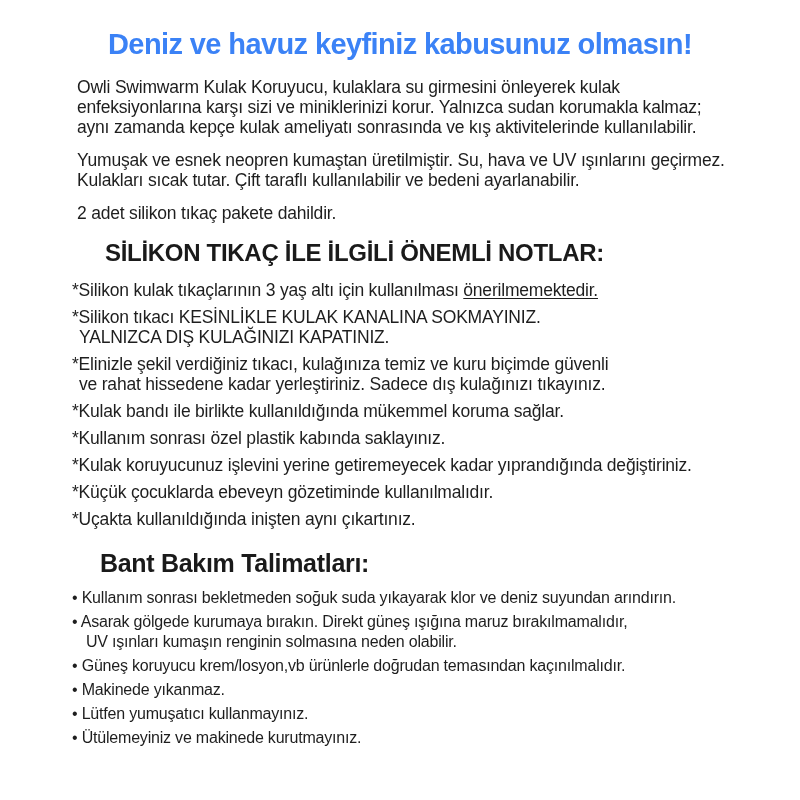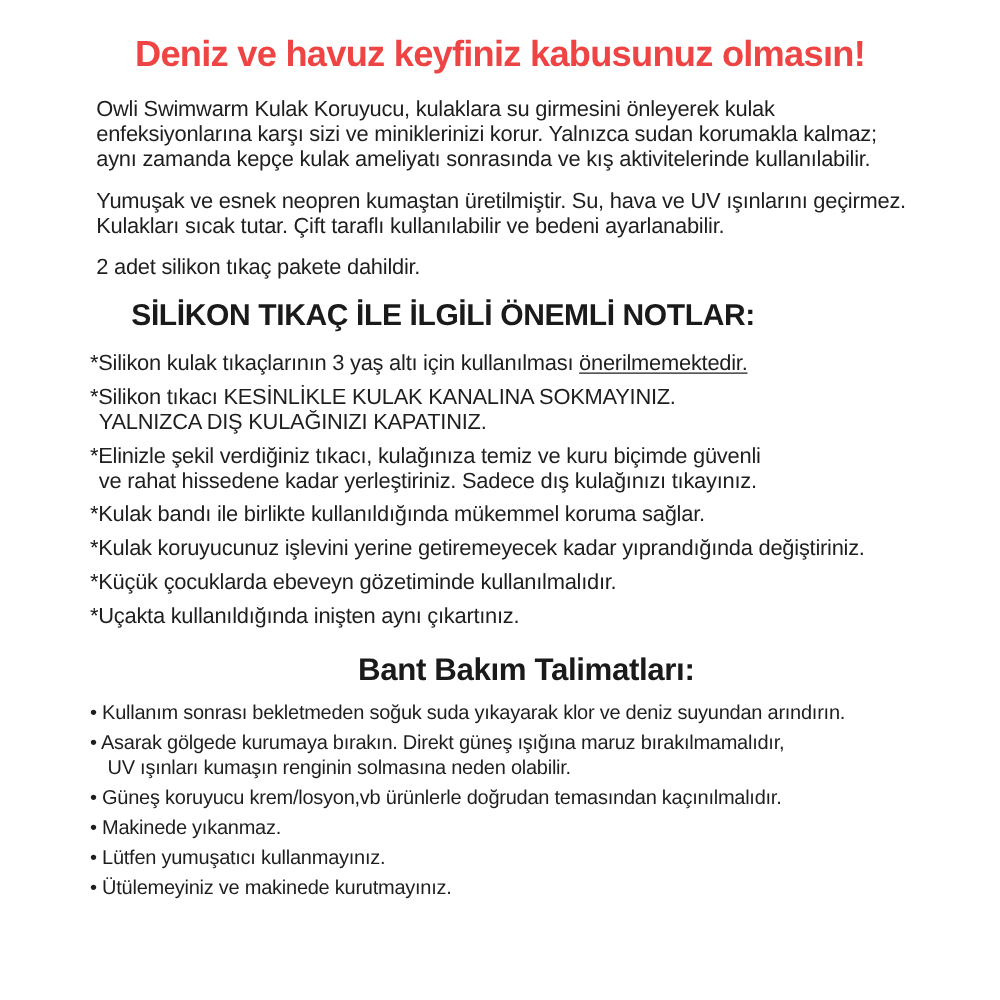--- a/index.html
+++ b/index.html
@@ -20,42 +20,41 @@
     width: 800px;
     height: 800px;
     padding: 28px 42px 0 72px;
   }
   .title {
     font-size: 29px;
     font-weight: 700;
     letter-spacing: -0.6px;
     text-align: center;
     margin: 0 -42px 16px -72px; 
-    color: #ef4444;
+    color: #3b82f6;
   }
   .body-par {
     font-size: 17.5px;
     line-height: 20px;
     letter-spacing: -0.2px;
     margin: 0 0 13px 5px;
   }
   .caps-heading {
     font-size: 24px;
     font-weight: 700;
     letter-spacing: -0.3px;
     margin: 16px 0 13px 33px;
     color: #1a1a1a;
   }
   .care-heading {
     font-size: 25px;
     font-weight: 700;
     letter-spacing: -0.3px;
-    margin: 20px 0 10px 12px;
+    margin: 20px 0 10px 28px;
     color: #1a1a1a;
-    text-align: center;
   }
   .note {
     font-size: 17.5px;
     line-height: 20px;
     letter-spacing: -0.2px;
     margin: 0 0 7px 0;
     padding-left: 7px;   
     text-indent: -7px;
   }
   .care {
@@ -81,20 +80,21 @@
 
   <p class="body-par">2 adet silikon tıkaç pakete dahildir.</p>
 
   <h2 class="caps-heading">SİLİKON TIKAÇ İLE İLGİLİ ÖNEMLİ NOTLAR:</h2>
 
   <div>
       <div class="note">*Silikon kulak tıkaçlarının 3 yaş altı için kullanılması <u>önerilmemektedir.</u></div>
       <div class="note">*Silikon tıkacı KESİNLİKLE KULAK KANALINA SOKMAYINIZ.<br>YALNIZCA DIŞ KULAĞINIZI KAPATINIZ.</div>
       <div class="note">*Elinizle şekil verdiğiniz tıkacı, kulağınıza temiz ve kuru biçimde güvenli<br>ve rahat hissedene kadar yerleştiriniz. Sadece dış kulağınızı tıkayınız.</div>
       <div class="note">*Kulak bandı ile birlikte kullanıldığında mükemmel koruma sağlar.</div>
+      <div class="note">*Kullanım sonrası özel plastik kabında saklayınız.</div>
       <div class="note">*Kulak koruyucunuz işlevini yerine getiremeyecek kadar yıprandığında değiştiriniz.</div>
       <div class="note">*Küçük çocuklarda ebeveyn gözetiminde kullanılmalıdır.</div>
       <div class="note">*Uçakta kullanıldığında inişten aynı çıkartınız.</div>
     </div>
 
   <h2 class="care-heading">Bant Bakım Talimatları:</h2>
 
   <div>
       <div class="care">• Kullanım sonrası bekletmeden soğuk suda yıkayarak klor ve deniz suyundan arındırın.</div>
       <div class="care">• Asarak gölgede kurumaya bırakın. Direkt güneş ışığına maruz bırakılmamalıdır,<br>UV ışınları kumaşın renginin solmasına neden olabilir.</div>

